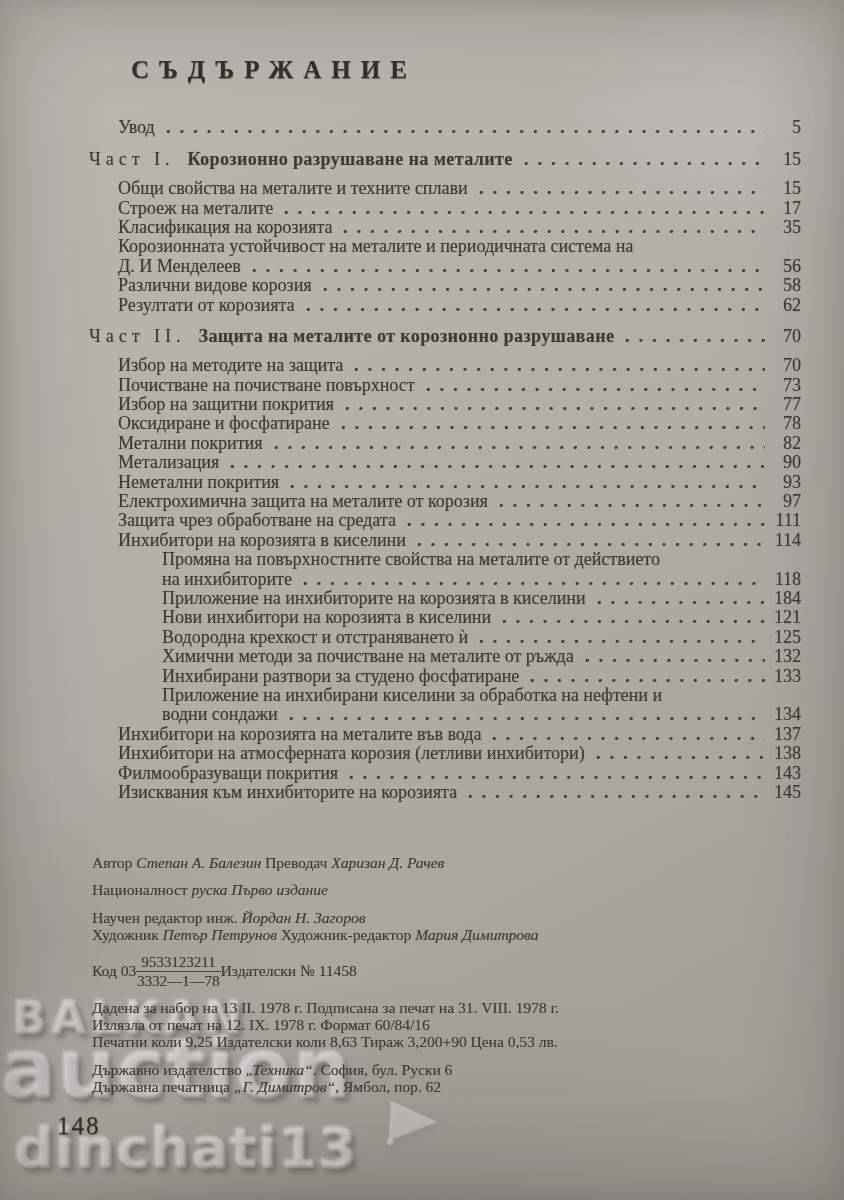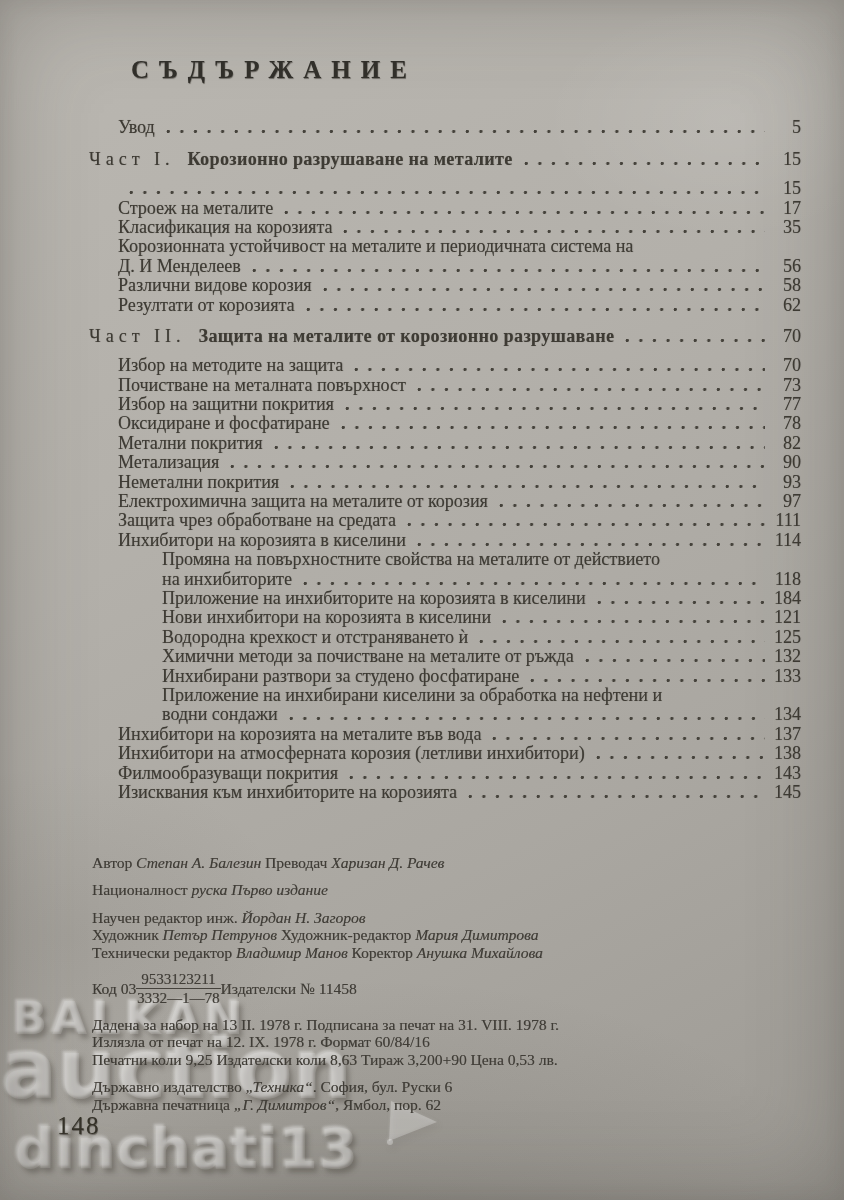--- a/index.html
+++ b/index.html
@@ -88,20 +88,21 @@
       <div class="toc-entry part">
         <div class="toc-line">
           <span class="prefix">Част I.</span>
           <span class="lbl">Корозионно разрушаване на металите</span>
           <span class="leader"></span>
           <span class="pg">15</span>
         </div>
       </div>
       <div class="toc-entry indent-0">
         <div class="toc-line">
+          <span class="lbl">Общи свойства на металите и техните сплави</span>
           <span class="leader"></span>
           <span class="pg">15</span>
         </div>
       </div>
       <div class="toc-entry indent-0">
         <div class="toc-line">
           <span class="lbl">Строеж на металите</span>
           <span class="leader"></span>
           <span class="pg">17</span>
         </div>
@@ -147,21 +148,21 @@
       </div>
       <div class="toc-entry indent-0">
         <div class="toc-line">
           <span class="lbl">Избор на методите на защита</span>
           <span class="leader"></span>
           <span class="pg">70</span>
         </div>
       </div>
       <div class="toc-entry indent-0">
         <div class="toc-line">
-          <span class="lbl">Почистване на металната повърхност</span>
+          <span class="lbl">Почистване на почистване повърхност</span>
           <span class="leader"></span>
           <span class="pg">73</span>
         </div>
       </div>
       <div class="toc-entry indent-0">
         <div class="toc-line">
           <span class="lbl">Избор на защитни покрития</span>
           <span class="leader"></span>
           <span class="pg">77</span>
         </div>
@@ -303,21 +304,20 @@
   <div class="colophon" id="colophon">
       <div class="colo-block">
         <div class="colo-line"><span>Автор </span><span class="it">Степан А. Балезин</span><span> Преводач </span><span class="it">Харизан Д. Рачев</span></div>
       </div>
       <div class="colo-block">
         <div class="colo-line"><span>Националност </span><span class="it">руска</span><span>  </span><span class="it">Първо издание</span></div>
       </div>
       <div class="colo-block">
         <div class="colo-line"><span>Научен редактор инж. </span><span class="it">Йордан  Н. Загоров</span></div>
         <div class="colo-line"><span>Художник </span><span class="it">Петър Петрунов</span><span> Художник-редактор </span><span class="it">Мария  Димитрова</span></div>
-        <div class="colo-line"><span>Технически редактор </span><span class="it">Владимир Манов</span><span> Коректор </span><span class="it">Анушка Михайлова</span></div>
       </div>
       <div class="colo-block">
         <div class="colo-line code-line">
           <span>Код 03</span>
           <span class="fraction">
             <span class="num">9533123211</span>
             <span class="den">3332—1—78</span>
           </span>
           <span>Издателски № 11458</span>
         </div>

